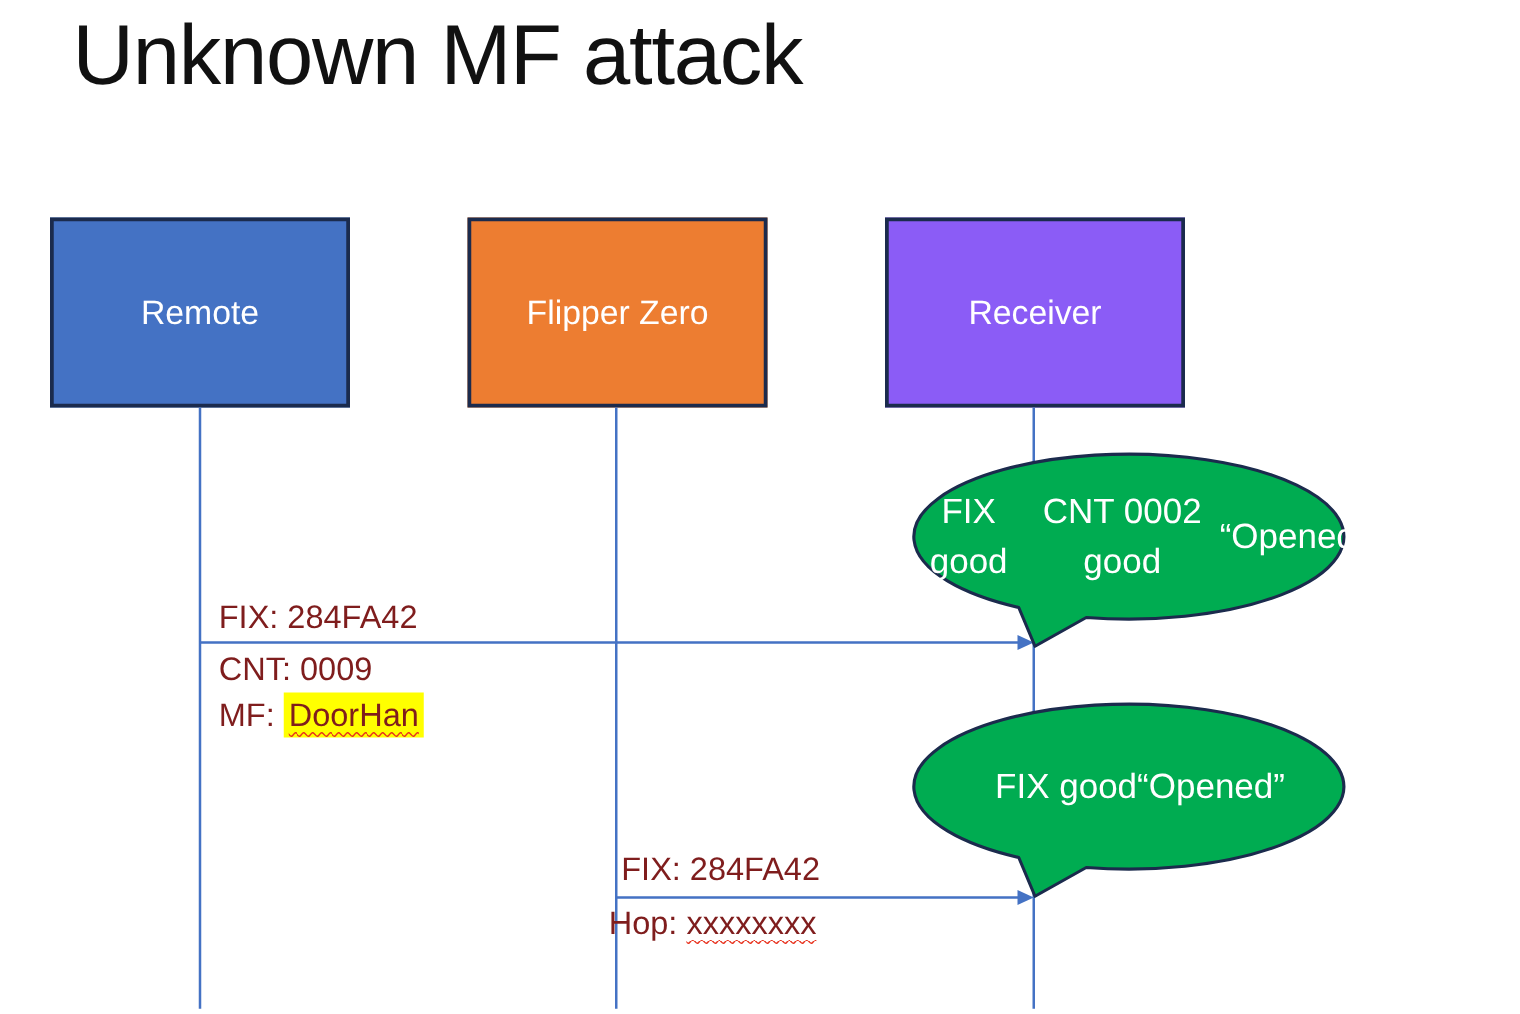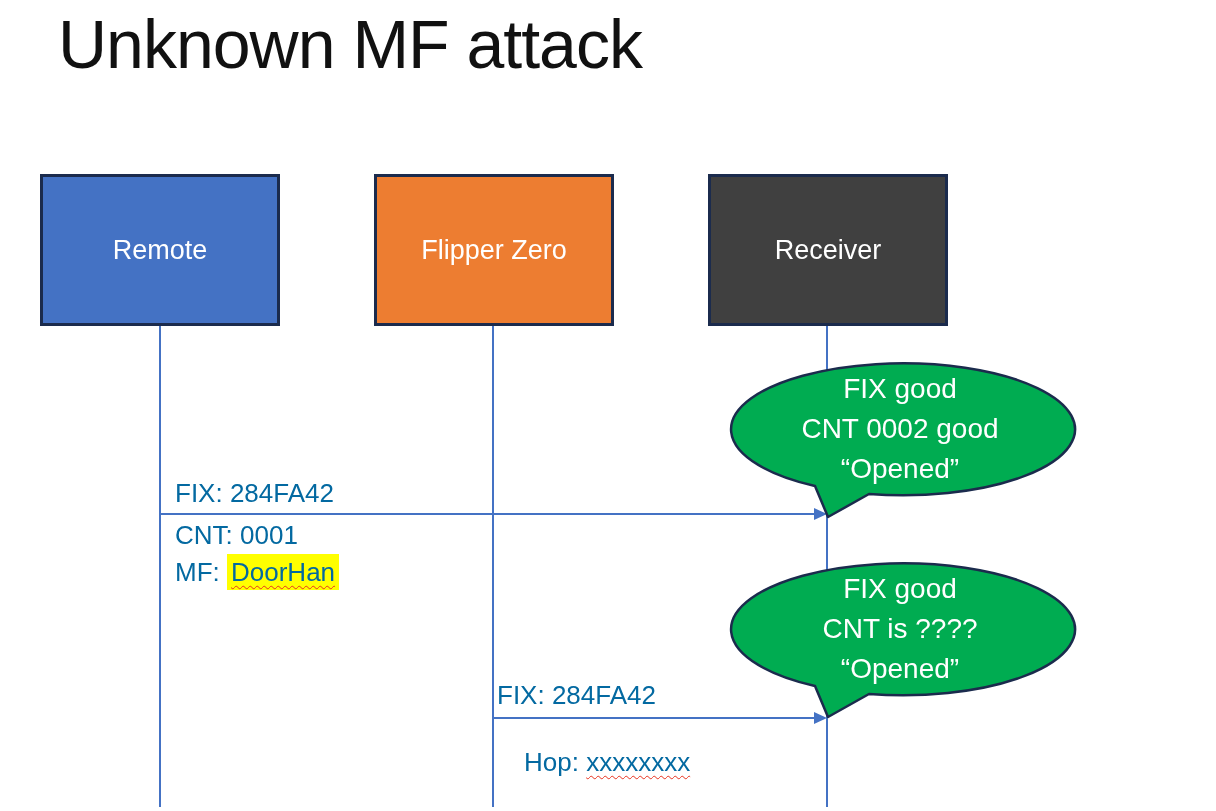--- a/index.html
+++ b/index.html
@@ -35,21 +35,21 @@
     border: 3px solid #1B2B4D;
     box-sizing: border-box;
     display: flex;
     align-items: center;
     justify-content: center;
     color: #ffffff;
     font-size: 27px;
   }
   .actor-remote   { left: 40px;  background: #4472C4; }
   .actor-flipper  { left: 374px; background: #ED7D31; }
-  .actor-receiver { left: 708px; background: #404040; }
+  .actor-receiver { left: 708px; background: #8b5cf6; }
 
   
   .lifeline {
     position: absolute;
     top: 326px;
     width: 2px;
     height: 481px;
     background: #4472C4;
   }
   .lifeline-remote   { left: 159px; }
@@ -72,21 +72,21 @@
     border-left: 13px solid #4472C4;
   }
   .arrowhead-1 { left: 814px; top: 508px; }
   .arrowhead-2 { left: 814px; top: 712px; }
 
   
   .lbl {
     position: absolute;
     font-size: 26px;
     line-height: 32px;
-    color: #0369a1;
+    color: #7f1d1d;
     white-space: pre;
   }
   .hl {
     background: #FFFF00;
     padding: 3px 4px;
   }
   .squiggle {
     text-decoration-line: underline;
     text-decoration-style: wavy;
     text-decoration-color: #E8321E;
@@ -99,26 +99,26 @@
     position: absolute;
     left: 718px;
     width: 364px;
     height: 172px;
   }
   .bubble-1 { top: 355px; }
   .bubble-2 { top: 555px; }
   .bubble svg { position: absolute; left: 0; top: 0; }
   .bubble-text {
     position: absolute;
-    left: 0;
+    left: 12px;
     top: 14px;
     width: 364px;
     height: 120px;
     display: flex;
-    flex-direction: column;
+    flex-direction: row;
     align-items: center;
     justify-content: center;
     color: #ffffff;
     font-size: 28px;
     line-height: 40px;
     text-align: center;
   }
 </style>
 </head>
 <body>
@@ -141,41 +141,40 @@
   <div class="lifeline lifeline-flipper"></div>
   <div class="lifeline lifeline-receiver"></div>
 
   <div class="msg-line msg-line-1"></div>
   <div class="arrowhead arrowhead-1"></div>
 
   <div class="msg-line msg-line-2"></div>
   <div class="arrowhead arrowhead-2"></div>
 
   <div class="lbl" style="left:175px; top:477px;">FIX: 284FA42</div>
-  <div class="lbl" style="left:175px; top:519px;">CNT: 0001</div>
+  <div class="lbl" style="left:175px; top:519px;">CNT: 0009</div>
   <div class="lbl" style="left:175px; top:556px;"><span>MF: </span><span class="hl squiggle">DoorHan</span></div>
 
   <div class="lbl" style="left:497px; top:679px;">FIX: 284FA42</div>
-  <div class="lbl" style="left:524px; top:722px;margin-top:24px;"><span>Hop: </span><span class="squiggle">xxxxxxxx</span></div>
+  <div class="lbl" style="left:487px; top:722px;"><span>Hop: </span><span class="squiggle">xxxxxxxx</span></div>
 
   <div class="bubble bubble-1">
     <svg width="364" height="172" viewBox="0 0 364 172">
       <path d="M 110 162 L 97 131 A 172 66 0 1 1 151 139 Z" fill="#00AC51" stroke="#1B2B4D" stroke-width="2.5" stroke-linejoin="round"></path>
     </svg>
     <div class="bubble-text">
       <div>FIX good</div>
       <div>CNT 0002 good</div>
       <div>“Opened”</div>
     </div>
   </div>
 
   <div class="bubble bubble-2">
     <svg width="364" height="172" viewBox="0 0 364 172">
       <path d="M 110 162 L 97 131 A 172 66 0 1 1 151 139 Z" fill="#00AC51" stroke="#1B2B4D" stroke-width="2.5" stroke-linejoin="round"></path>
     </svg>
     <div class="bubble-text">
       <div>FIX good</div>
-      <div>CNT is ????</div>
       <div>“Opened”</div>
     </div>
   </div>
 
 </div>
 
 </body></html>

